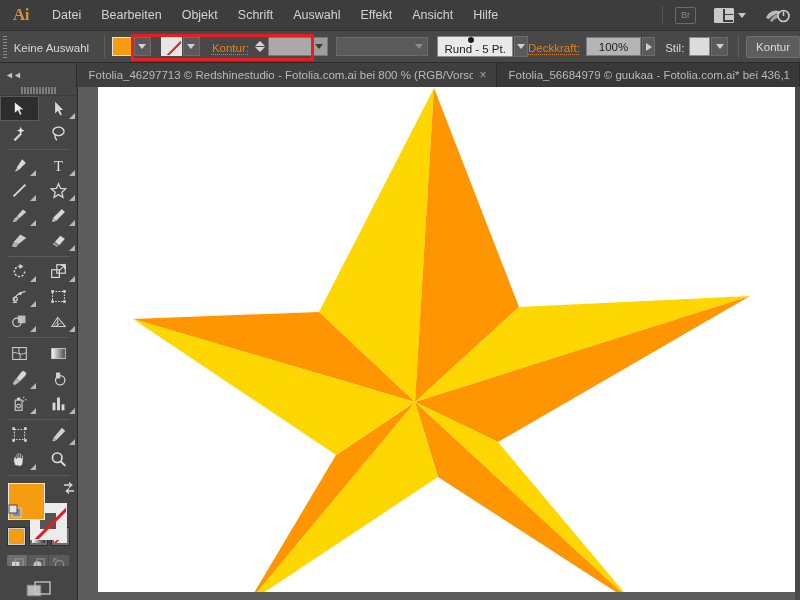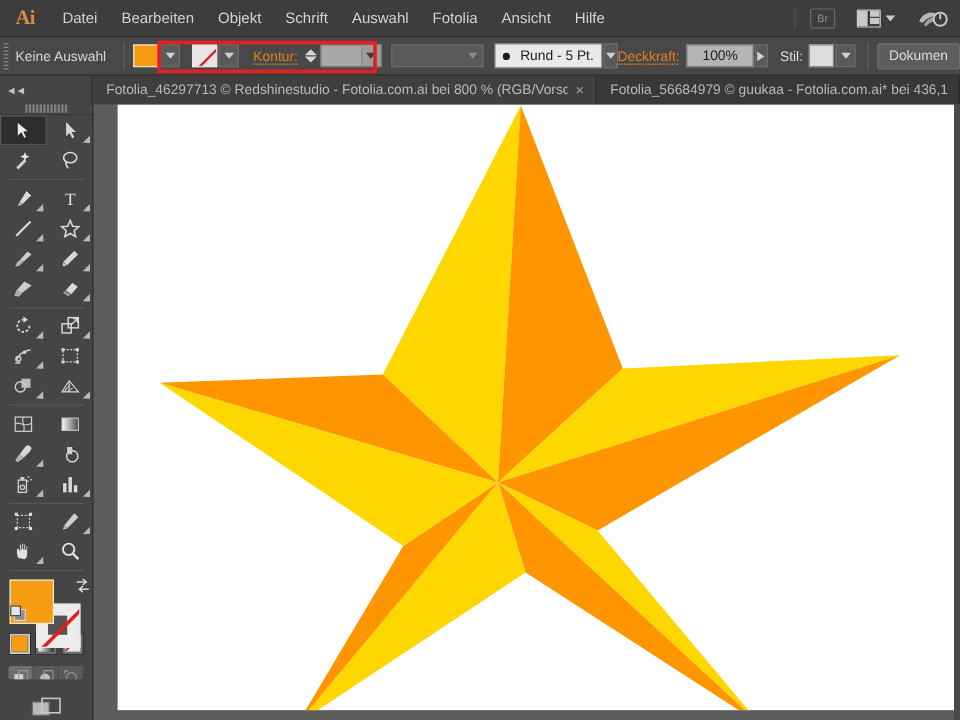--- a/index.html
+++ b/index.html
@@ -122,20 +122,21 @@
   }
   .combo-dark .cbtn {
     width: 16px; height: 100%; margin-left: auto;
     display: flex; align-items: center; justify-content: center;
   }
   .combo-dark .cbtn .caret { border-top-color: #8a8a8a; }
   .brush-combo {
     height: 21px; background: #e9e9e9; border: 1px solid #8a8a8a;
     display: flex; align-items: center; padding: 0 6px; cursor: pointer;
     border-radius: 1px;
+    flex-direction: column;
   }
   .brush-dot { width: 6px; height: 6px; border-radius: 50%; background: #1d1d1d; margin-right: 8px; }
   .brush-txt { color: #1d1d1d; font-size: 11.5px; white-space: nowrap; }
   .txtfield {
     height: 19px; background: #b4b4b4; border: 1px solid #7d7d7d;
     display: flex; align-items: center; padding: 0 12px; cursor: text;
   }
   .txtfield span { color: #222; font-size: 11.5px; }
   .play-btn {
     width: 16px; height: 19px; background: #5a5a5a; border: 1px solid #6b6b6b;
@@ -277,21 +278,21 @@
 
 <div id="app">
 
   <div class="menubar">
     <div class="ai-logo">Ai</div>
     <div class="menu-item">Datei</div>
     <div class="menu-item">Bearbeiten</div>
     <div class="menu-item">Objekt</div>
     <div class="menu-item">Schrift</div>
     <div class="menu-item">Auswahl</div>
-    <div class="menu-item">Fotolia</div>
+    <div class="menu-item">Effekt</div>
     <div class="menu-item">Ansicht</div>
     <div class="menu-item">Hilfe</div>
 
     <div class="menu-right">
       <div class="menu-sep"></div>
       <div class="br-btn">Br</div>
       <div class="arrange-btn">
         <div class="arrange-ico">
           <i class="l"></i>
           <div class="rwrap">
@@ -386,21 +387,21 @@
     </div>
     <div style="display:flex;align-items:center;margin-left:5px;">
       <div class="style-sw"></div>
       <div class="drop-sq">
         <span class="caret"></span>
       </div>
     </div>
 
     <div class="vsep" style="margin-left:10px;"></div>
     <div class="doc-btn">
-      <span>Dokumen</span>
+      <span>Kontur</span>
     </div>
   </div>
 
   <div class="redbox"></div>
 
   <div class="tabbar">
     <div class="panel-collapse">
       <span class="dbl-arrow">◄◄</span>
     </div>
     <div class="tab active" style="width:440px;">

